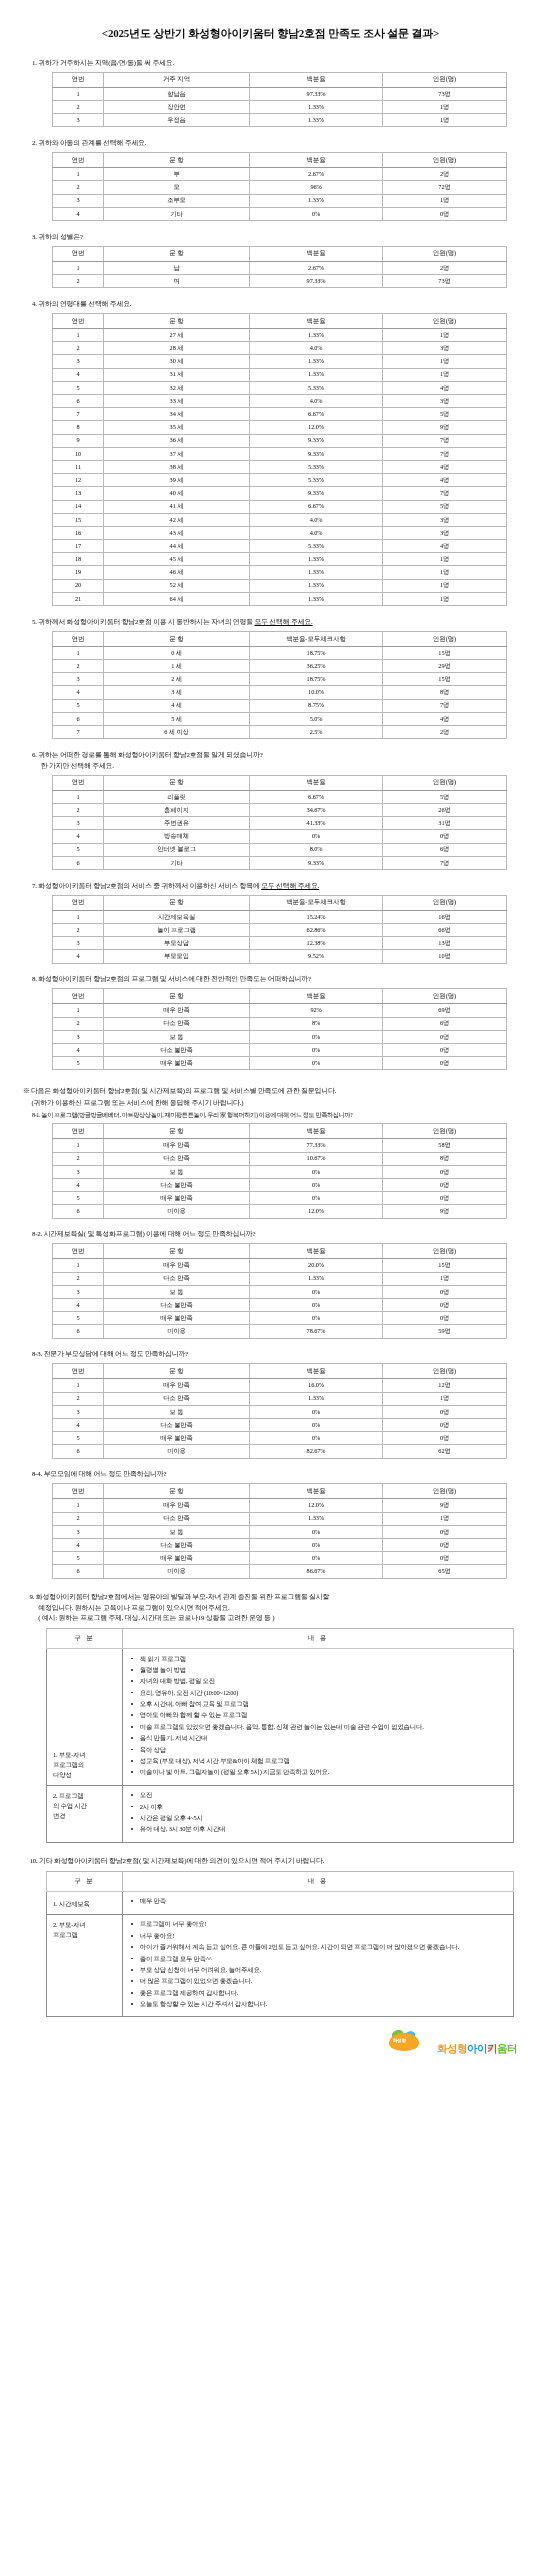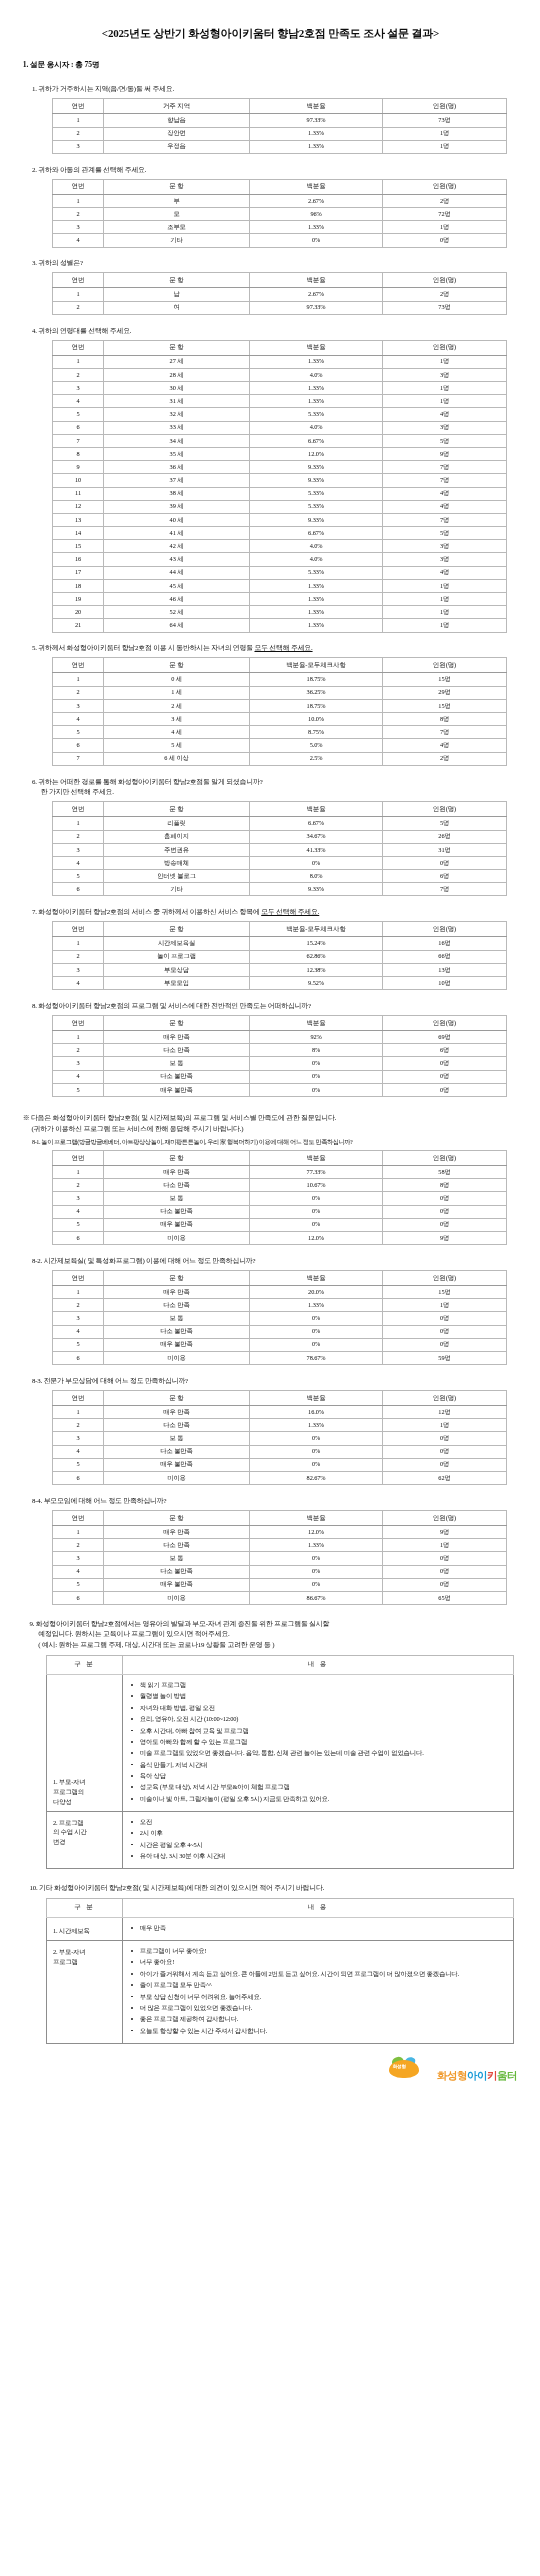--- a/index.html
+++ b/index.html
@@ -210,21 +210,20 @@
   .lt-d { color: #e0483c; }
 </style>
 </head>
 <body>
 
 <div class="page">
 
   <h1 class="doc-title">&lt;2025년도 상반기 화성형아이키움터 향남2호점 만족도 조사 설문 결과&gt;</h1>
 
   <div class="meta-list">
-    <div>1. 설문 응시자 : 총 75명</div>
   </div>
 
   <div class="q-block">
     <p class="q-title">
       <span>1.</span>
       <span>귀하가 거주하시는 지역(읍/면/동)을 써 주세요.</span>
     </p>
     <table class="dt">
       <colgroup>
           <col class="c1">

